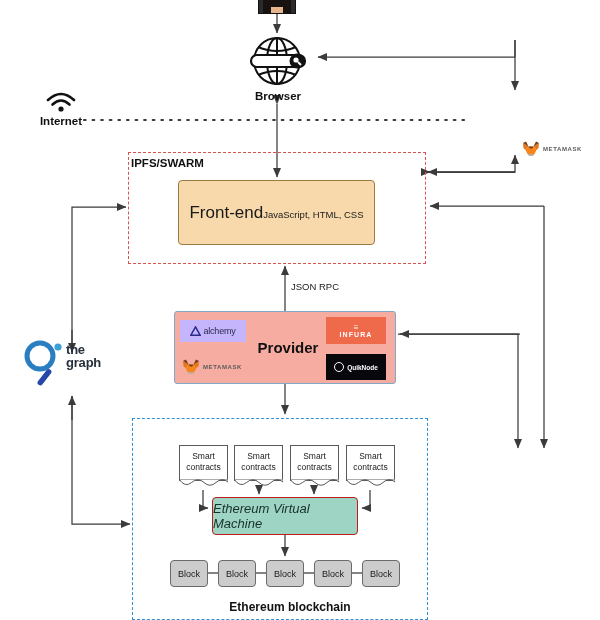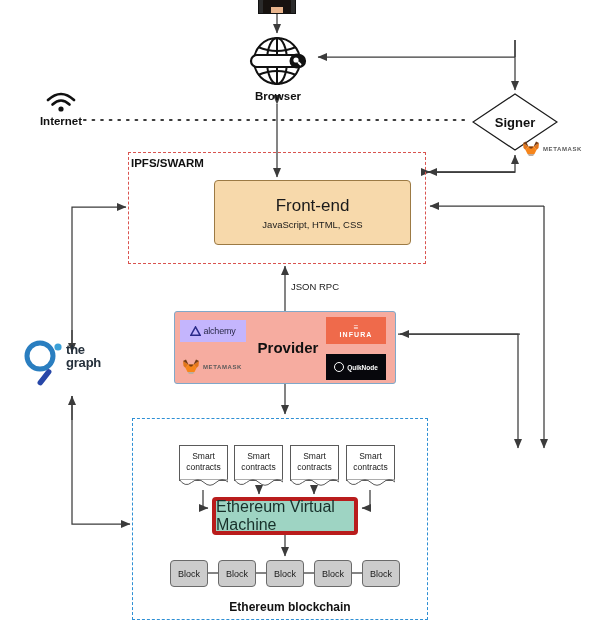--- a/index.html
+++ b/index.html
@@ -55,22 +55,22 @@
   #ipfs-region {
     left:128px; top:152px; width:298px; height:112px;
     border:1.4px dashed #d9534f; box-sizing:border-box; background:transparent;
   }
   #ipfs-region-label {
     left:131px; top:157px; font-size:11.5px; font-weight:bold; color:#111;
   }
   #frontend-box {
     left:178px; top:180px; width:197px; height:65px;
     background:#f7d9ab; border:1.2px solid #9c7a44; border-radius:4px;
-    box-sizing:border-box; display:flex; flex-direction:column;
-    align-items:center; justify-content:center;margin-left:36px;
+    box-sizing:border-box; display:flex; flex-direction:row;
+    align-items:center; justify-content:center;
   }
   #frontend-title { font-size:17px; color:#1a1a1a; }
   #frontend-sub { font-size:9.5px; color:#1a1a1a; margin-top:3px; }
 
   #jsonrpc-label { left:291px; top:281px; font-size:9.5px; color:#1a1a1a; }
 
   
   #provider-box {
     left:174px; top:311px; width:222px; height:73px;
     background:#f6aca0; border:1.1px solid #7fa8c9; border-radius:3px;
@@ -112,23 +112,23 @@
     width:49px; height:36px; top:445px;
     background:#ffffff; border:1px solid #5a5a5a;
     box-sizing:border-box; font-size:8.5px; color:#1a1a1a;
     text-align:center; line-height:11px; padding-top:5px;
   }
   .sc-tail { position:absolute; left:-1px; bottom:-7px; width:49px; height:8px; }
   #sc1 { left:179px; } #sc2 { left:234px; } #sc3 { left:290px; } #sc4 { left:346px; }
 
   #evm-box {
     left:212px; top:497px; width:146px; height:38px;
-    background:#9ed4c3; border:4px solid #b91c1c; border-radius:4px;
+    background:#9ed4c3; border:1px solid #b91c1c; border-radius:4px;
     box-sizing:border-box; display:flex; align-items:center; justify-content:center;
-    font-size:16px; color:#17302a;
+    font-size:13px; color:#17302a;font-style:italic;
   }
   .blk {
     top:560px; width:38px; height:27px;
     background:#cccccc; border:1px solid #6a6a6a; border-radius:4px;
     box-sizing:border-box; display:flex; align-items:center; justify-content:center;
     font-size:9px; color:#1a1a1a;
   }
   #b1 { left:170px; } #b2 { left:218px; } #b3 { left:266px; } #b4 { left:314px; } #b5 { left:362px; }
   #eth-label { left:200px; top:600px; width:180px; font-size:12px; }
 
@@ -231,26 +231,20 @@
     <svg viewBox="0 0 34 24" width="34" height="24">
       <g fill="none" stroke="#111" stroke-width="2.6" stroke-linecap="round">
         <path d="M4,10 Q17,-2 30,10"></path>
         <path d="M8.5,14.5 Q17,6.5 25.5,14.5"></path>
       </g>
       <circle cx="17" cy="19" r="2.6" fill="#111"></circle>
     </svg>
   </div>
   <div id="internet-label" class="lay lbl-bold">Internet</div>
 
-  <div id="signer-box" class="lay">
-    <svg viewBox="0 0 86 58" width="86" height="58" style="position:absolute;left:0;top:0;">
-      <polygon points="43,1 85,29 43,57 1,29" fill="#ffffff" stroke="#1a1a1a" stroke-width="1.3"></polygon>
-    </svg>
-    <div id="signer-text">Signer</div>
-  </div>
   <div id="signer-mm" class="lay">
     <span class="mm-mark">
       <svg viewBox="0 0 18 16" width="18" height="16">
         <polygon points="1,2 6.5,5.5 3.5,9 1.5,7" fill="#e2761b"></polygon>
         <polygon points="17,2 11.5,5.5 14.5,9 16.5,7" fill="#e4761b"></polygon>
         <polygon points="3.5,9 6.5,5.5 11.5,5.5 14.5,9 12.5,13 5.5,13" fill="#f6851b"></polygon>
         <polygon points="5.5,13 7,15 11,15 12.5,13" fill="#c0ad9e"></polygon>
         <polygon points="6.5,5.5 8,7.5 10,7.5 11.5,5.5" fill="#763d16"></polygon>
         <polygon points="1,2 4,0.5 6.5,5.5" fill="#763d16"></polygon>
         <polygon points="17,2 14,0.5 11.5,5.5" fill="#763d16"></polygon>

